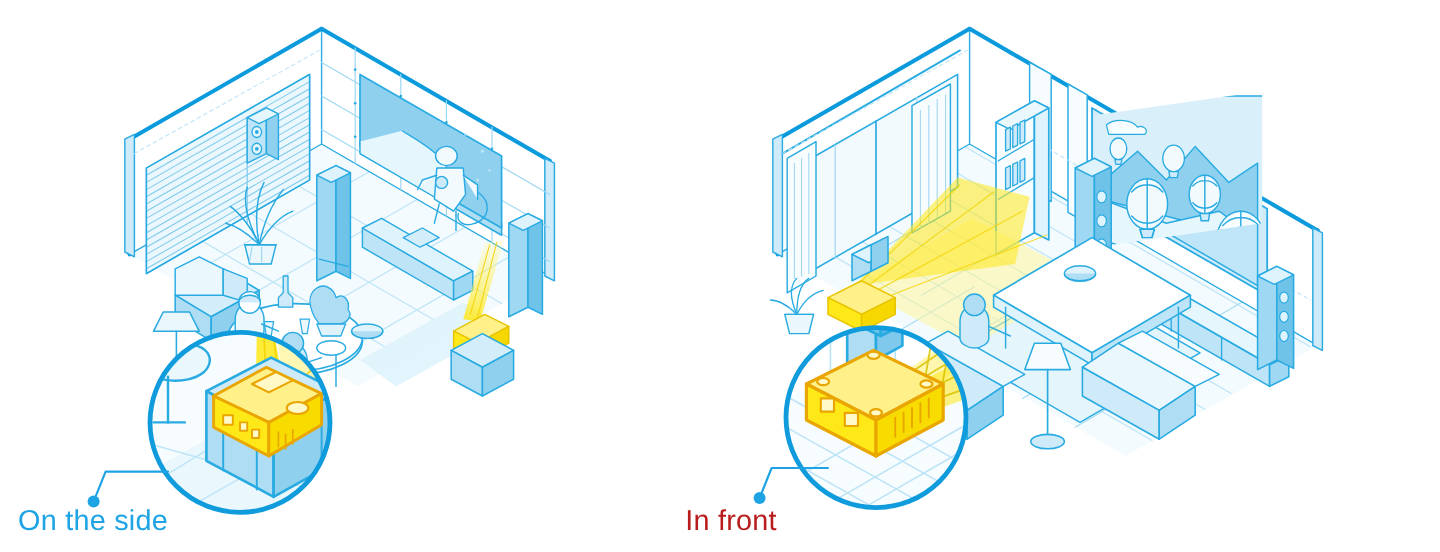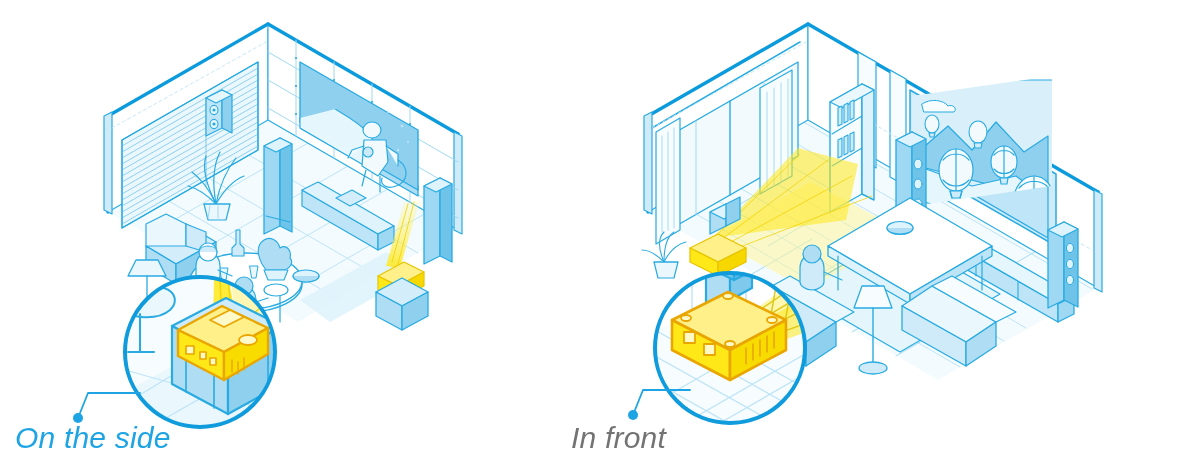--- a/index.html
+++ b/index.html
@@ -10,25 +10,24 @@
     background:#ffffff;
   }
   #stage{position:relative;width:1200px;height:460px;background:#ffffff;}
   .scene{position:absolute;top:0;}
   #scene-left{left:0;width:600px;height:460px;}
   #scene-right{left:600px;width:600px;height:460px;}
   svg{display:block;overflow:visible;}
   .caption{
     position:absolute;
     color:#1EA4E4;
-    font-size:30px;
+    font-size:24px;
     letter-spacing:.2px;
     white-space:nowrap;
     line-height:1;
-    font-style:italic;
   }
   #caption-left{left:15px;top:423px;}
   #caption-right{left:571px;top:423px;}
 </style>
 </head>
 <body>
 
 <div id="stage">
 
   <div class="scene" id="scene-left">
@@ -676,15 +675,15 @@
         </g>
 
         <g>
           <path d="M33,415 L43,390 L90,390" stroke="#1EA4E4" stroke-width="1.8" fill="none"></path>
           <circle cx="33" cy="415" r="5" fill="#1EA4E4" stroke="none"></circle>
         </g>
       </g>
     </svg>
   </div>
 
-  <div class="caption" id="caption-right" style="color: #737373;">In front</div>
+  <div class="caption" id="caption-right" style="color: #b91c1c;">In front</div>
 
 </div>
 
 </body></html>

